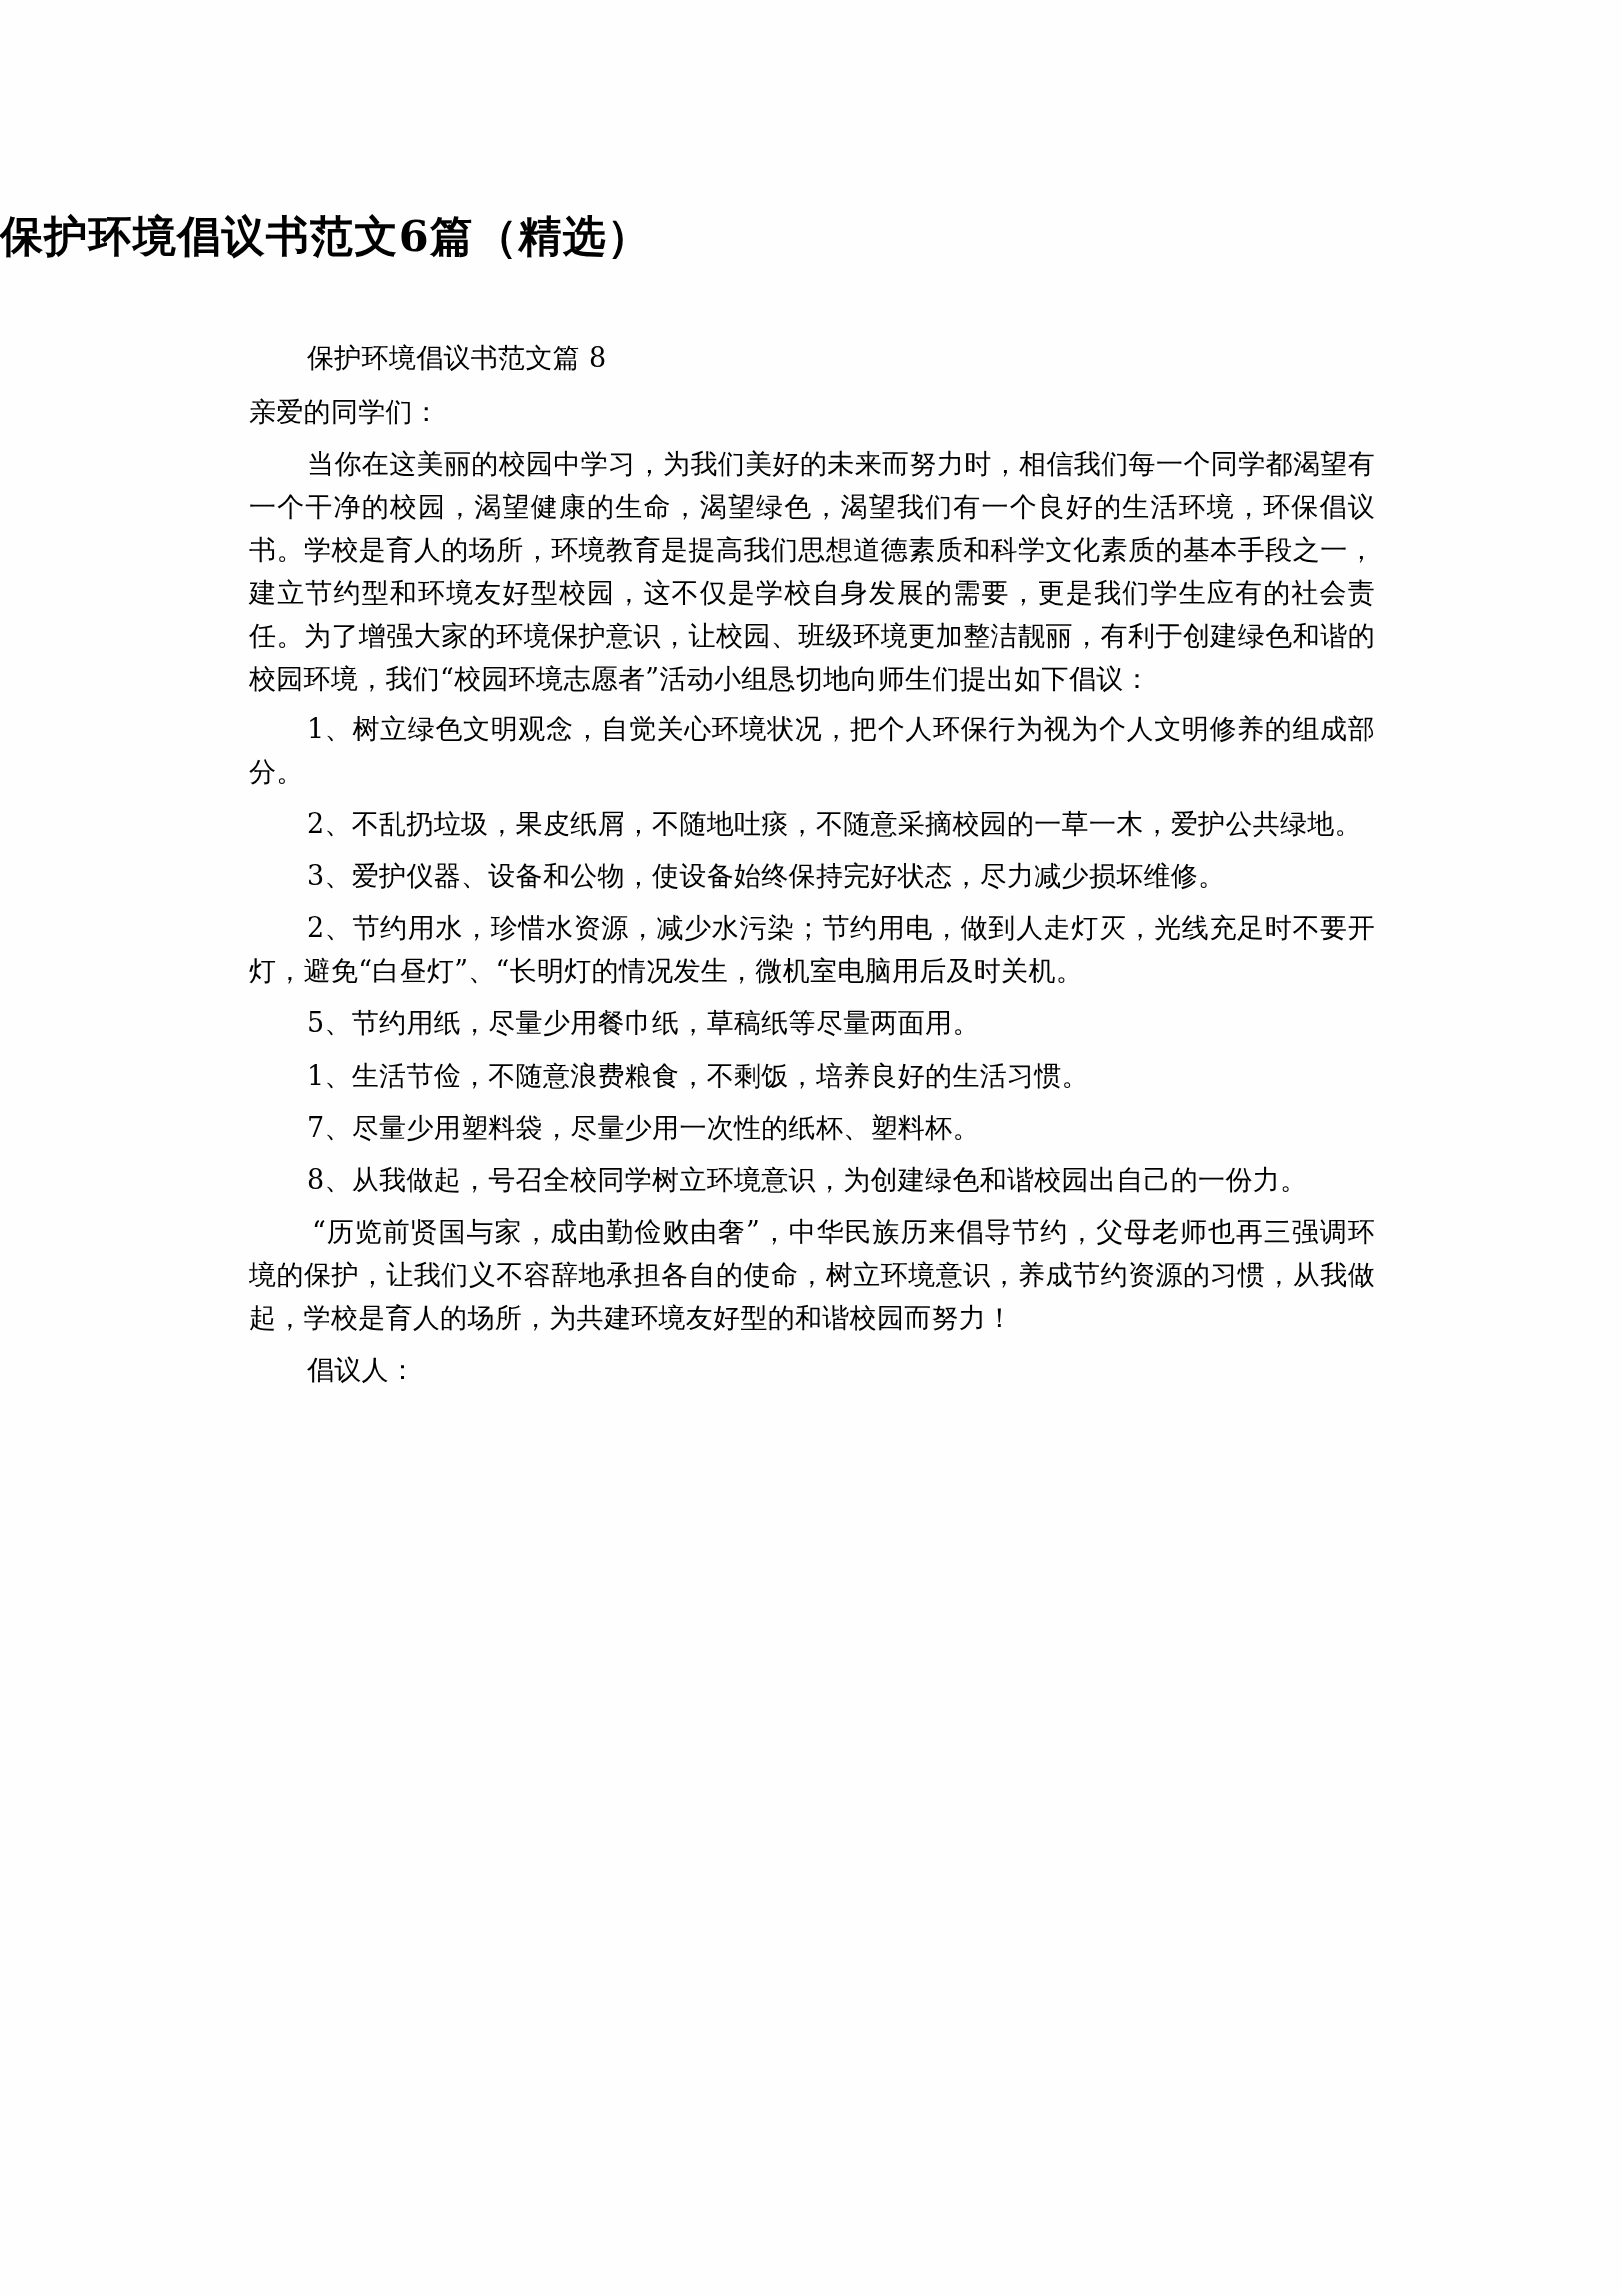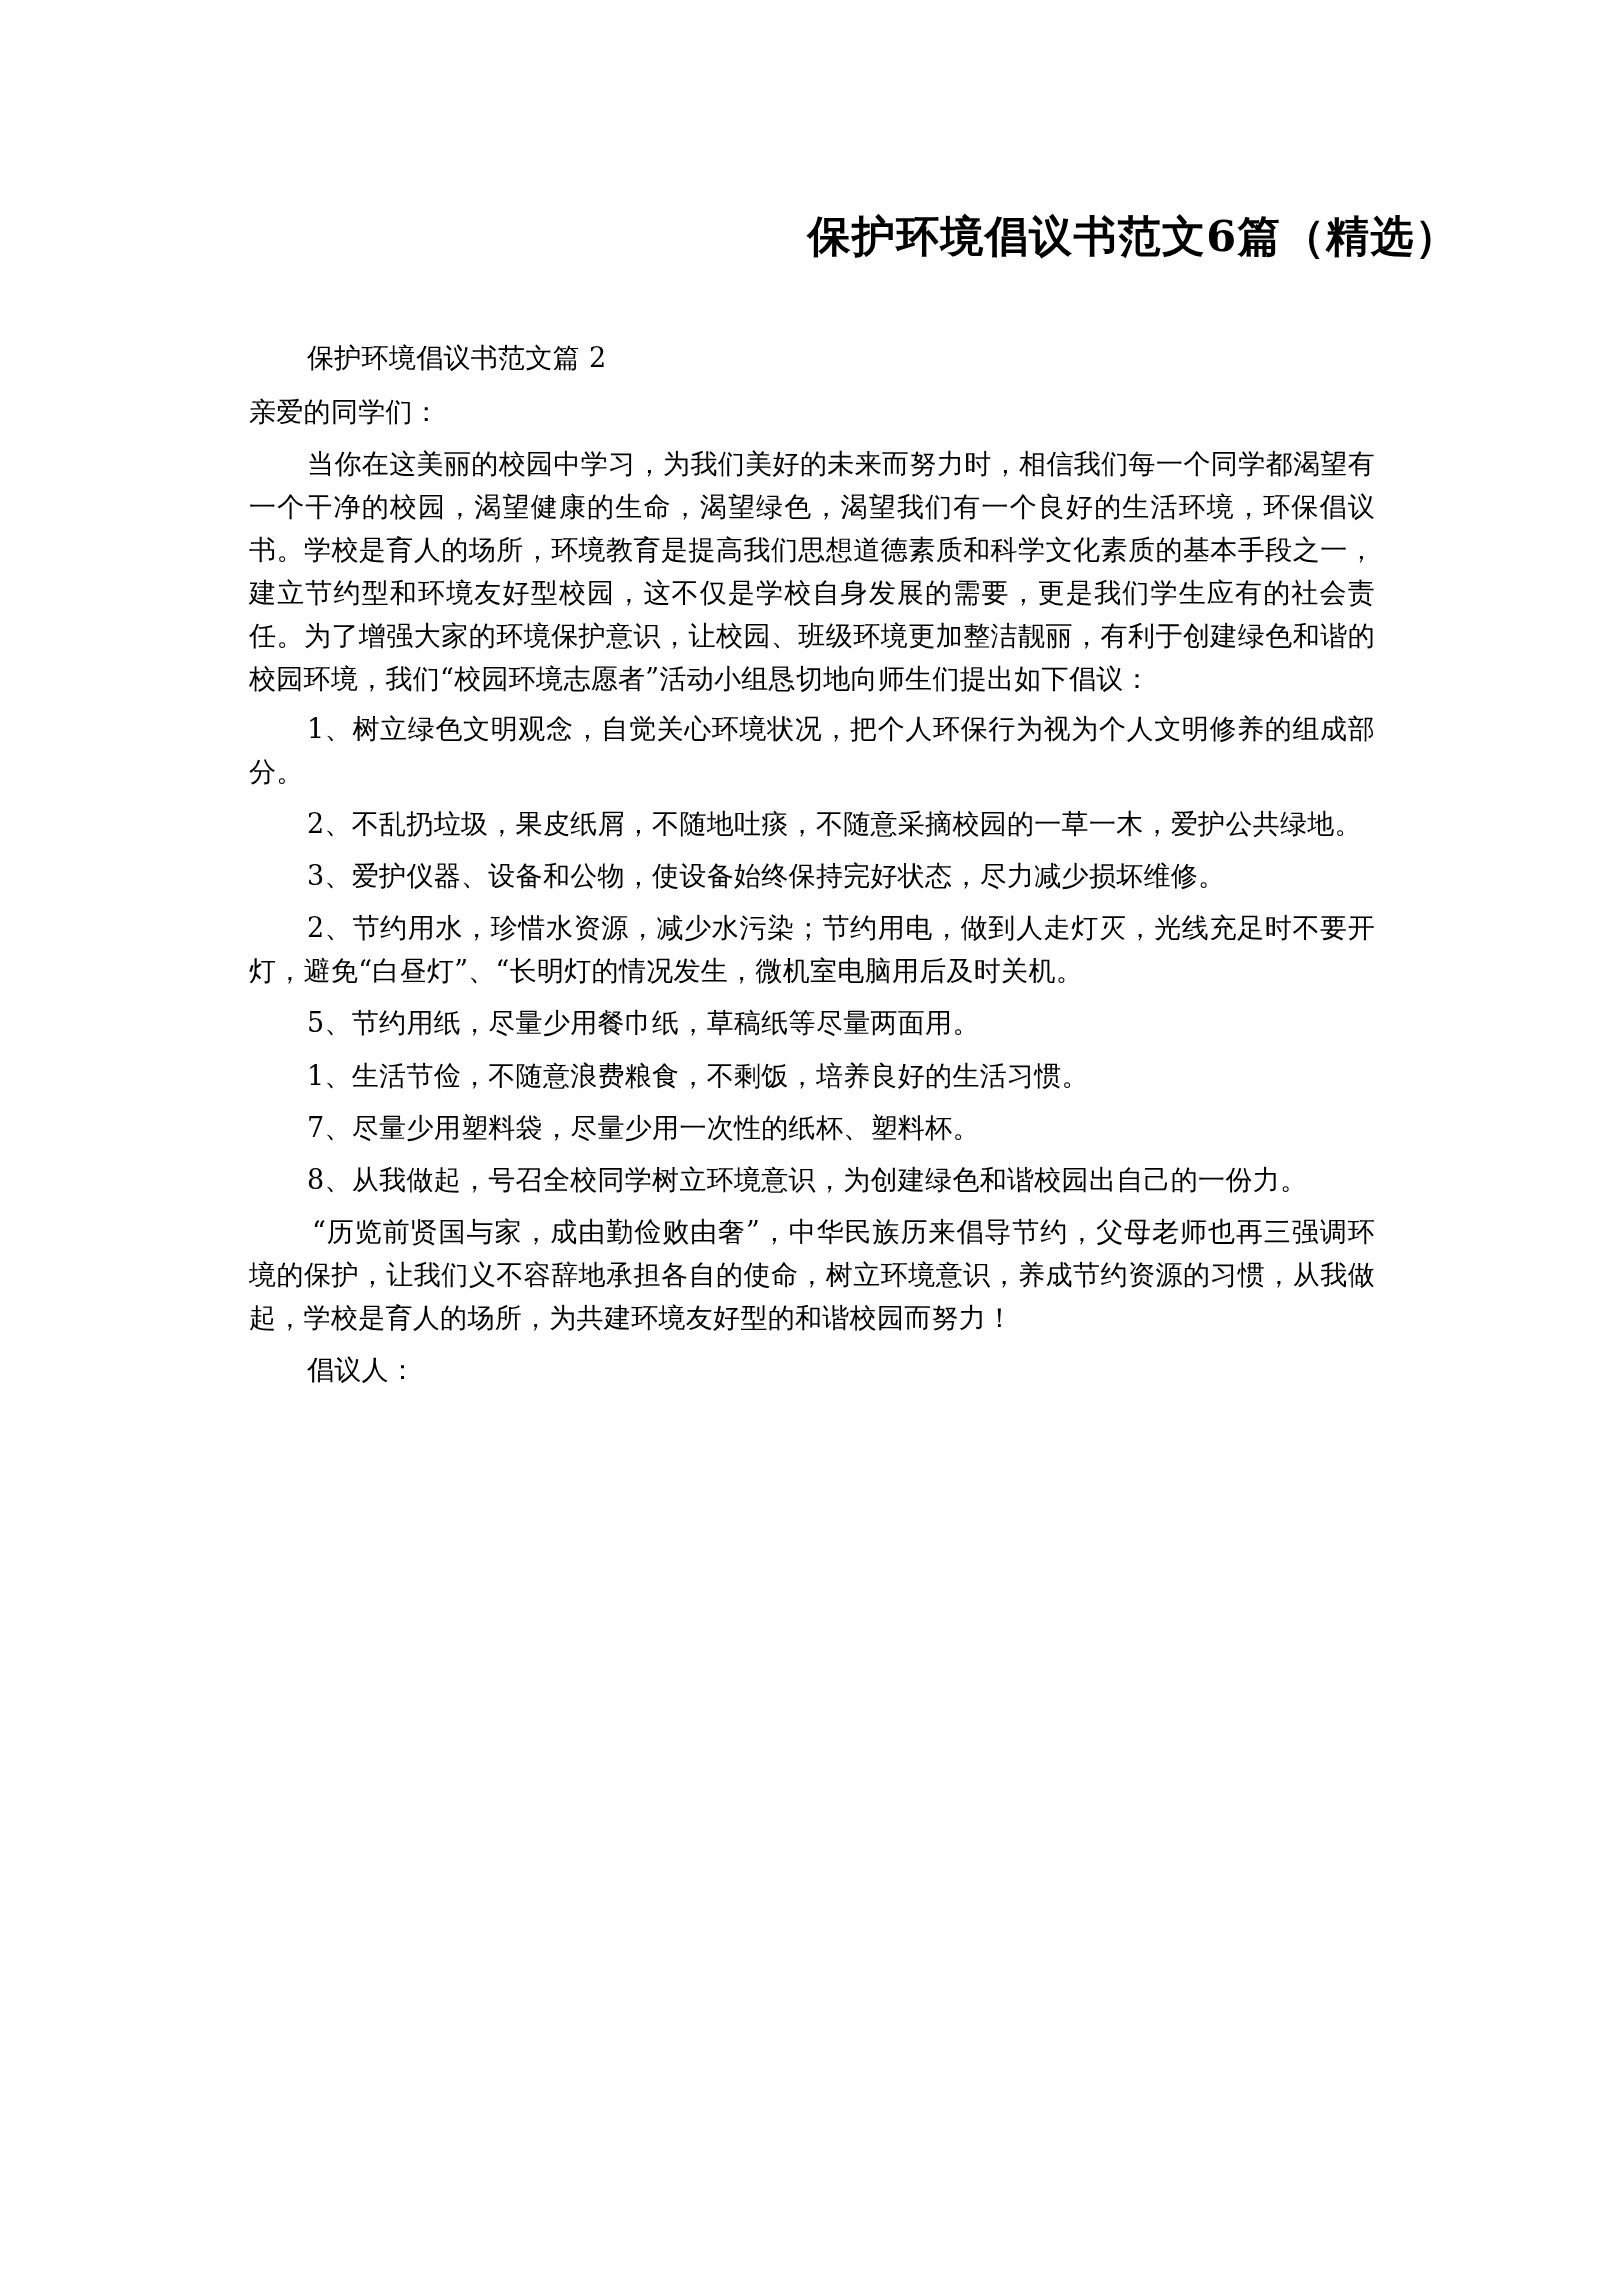--- a/index.html
+++ b/index.html
@@ -20,21 +20,21 @@
     color: #000000;
     -webkit-font-smoothing: antialiased;
   }
 
   
   .doc-title {
     position: absolute;
     top: 183px;
     left: 0;
     width: 1459px;
-    text-align: right;
+    text-align: left;
     font-size: 43px;
     font-weight: bold;
     letter-spacing: 1.3px;
     line-height: 1.15;
     white-space: nowrap;
   }
 
   
   .body-block {
     position: absolute;
@@ -91,21 +91,21 @@
 </style>
 </head>
 <body>
 
 <div class="page">
 
   <h1 class="doc-title">保护环境倡议书范文6篇（精选）</h1>
 
   <div class="body-block">
 
-    <p class="line subheading">保护环境倡议书范文篇 2</p>
+    <p class="line subheading">保护环境倡议书范文篇 8</p>
 
     <p class="line salutation">亲爱的同学们：</p>
 
     <p class="line para">当你在这美丽的校园中学习，为我们美好的未来而努力时，相信我们每一个同学都渴望有一个干净的校园，渴望健康的生命，渴望绿色，渴望我们有一个良好的生活环境，环保倡议书。学校是育人的场所，环境教育是提高我们思想道德素质和科学文化素质的基本手段之一，建立节约型和环境友好型校园，这不仅是学校自身发展的需要，更是我们学生应有的社会责任。为了增强大家的环境保护意识，让校园、班级环境更加整洁靓丽，有利于创建绿色和谐的校园环境，我们“校园环境志愿者”活动小组恳切地向师生们提出如下倡议：</p>
 
     <p class="line item">1、树立绿色文明观念，自觉关心环境状况，把个人环保行为视为个人文明修养的组成部分。</p>
 
     <p class="line item">2、不乱扔垃圾，果皮纸屑，不随地吐痰，不随意采摘校园的一草一木，爱护公共绿地。</p>
 
     <p class="line item">3、爱护仪器、设备和公物，使设备始终保持完好状态，尽力减少损坏维修。</p>

